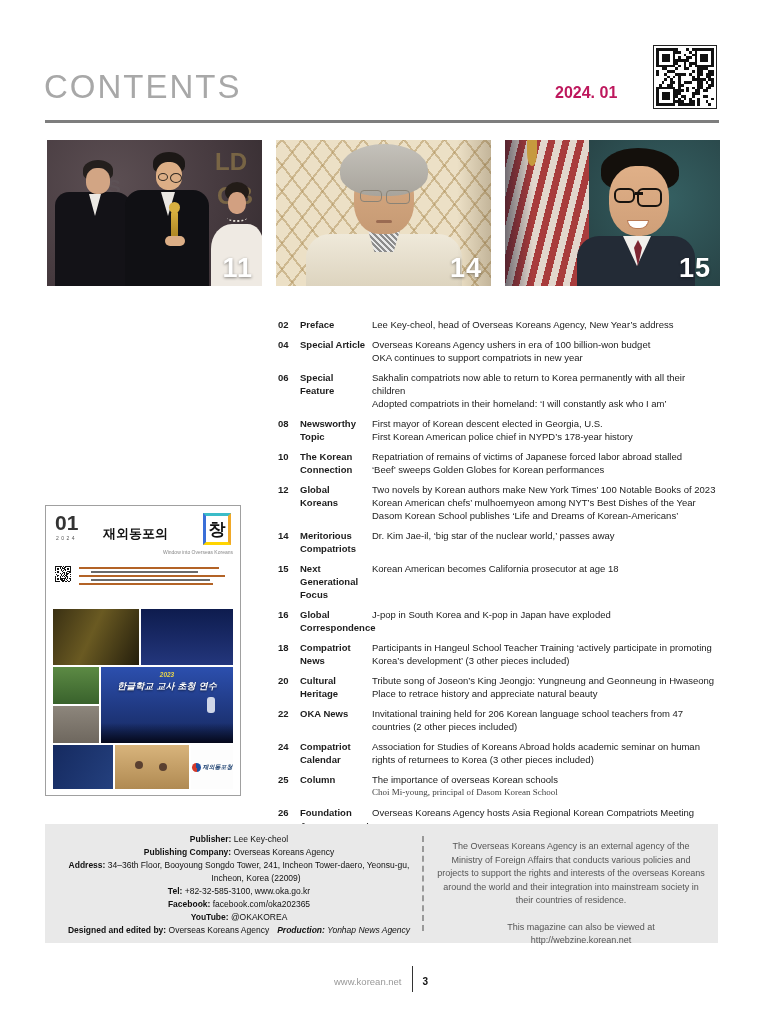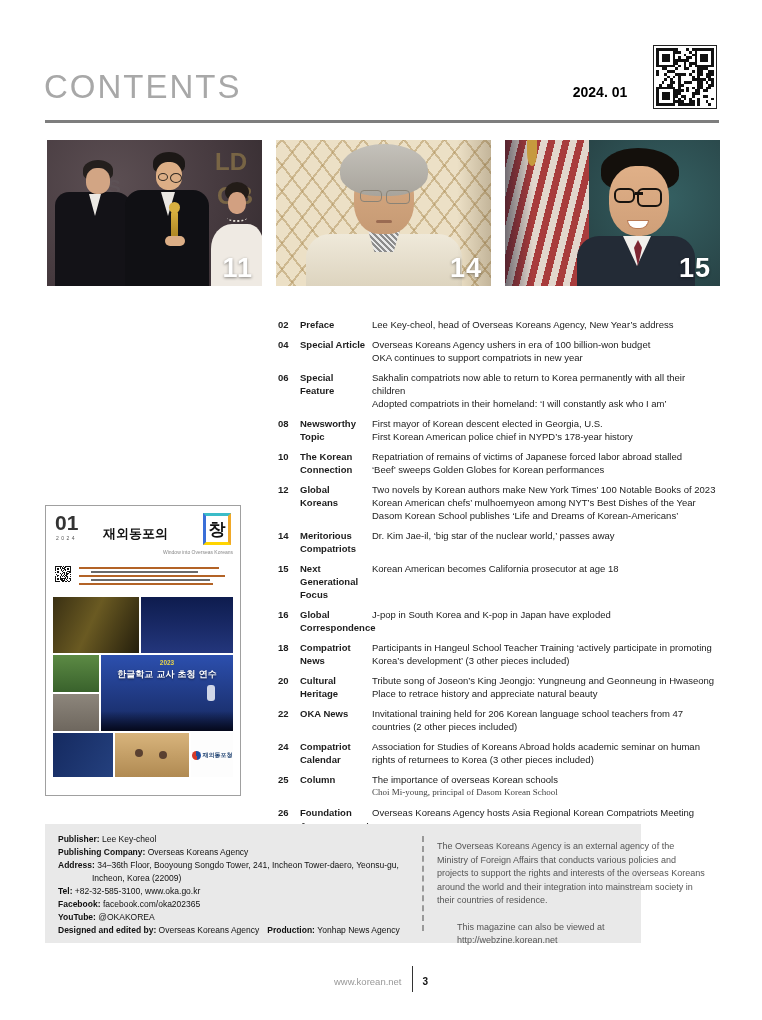--- a/index.html
+++ b/index.html
@@ -2,22 +2,22 @@
 <html><head>
 <meta charset="utf-8">
 <style>
   * { margin:0; padding:0; box-sizing:border-box; }
   body { background:#fff; font-family:"Liberation Sans", sans-serif; }
   .page { position:relative; width:762px; height:1020px; background:#fff; overflow:hidden;border-radius:8px; }
 
   
   .contents-title { position:absolute; left:44px; top:68px; font-size:33px; font-weight:100;
     color:#a8a8a8; letter-spacing:2px; }
-  .issue-date { position:absolute; left:555px; top:84px; width:90px; text-align:center;
-    font-size:14px; font-weight:700; color:#000000; }
+  .issue-date { position:absolute; left:555px; top:84px; width:90px; text-align:left;
+    font-size:16px; font-weight:700; color:#be185d; }
   .header-qr { position:absolute; left:653px; top:45px; width:64px; height:64px;
     border:1px solid #222; background:#fff; padding:2px; }
   .header-qr svg { display:block; width:100%; height:100%; }
   .section-rule { position:absolute; left:45px; top:120px; width:674px; height:3px; background:#7e7e7e; }
 
   
   .photo { position:absolute; top:140px; width:215px; height:146px; overflow:hidden; }
   .photo * { position:absolute; }
   .photo-num { right:9px; bottom:2px; font-size:27px; font-weight:700; color:#fff;
     text-shadow:0 1px 3px rgba(0,0,0,.45); letter-spacing:1px;margin-top:48px; }
@@ -100,21 +100,21 @@
   .cov-micro { position:relative; height:24px; margin-top:2px; }
   .cov-qr { position:absolute; left:2px; top:1px; width:16px; height:16px; }
   .cov-qr svg { display:block; width:100%; height:100%; }
   .cov-lines { position:absolute; left:26px; top:2px; right:2px; }
   .cov-lines i { display:block; height:2px; margin-bottom:2px; }
   .cov-lines i:nth-child(odd){ background:#b36326; }
   .cov-lines i:nth-child(even){ background:#6a6a6a; }
   .cov-lines i:nth-child(1){width:92%;} .cov-lines i:nth-child(2){width:70%;margin-left:8%;}
   .cov-lines i:nth-child(3){width:96%;} .cov-lines i:nth-child(4){width:78%;margin-left:8%;}
   .cov-lines i:nth-child(5){width:88%;}
-  .cov-collage { margin-top:8px; }
+  .cov-collage { margin-top:20px;font-style:italic; }
   .cov-rowA, .cov-rowB, .cov-rowC { display:flex; gap:2px; }
   .cov-rowB, .cov-rowC { margin-top:2px; }
   .cA1 { width:86px; height:56px; background:linear-gradient(115deg,#3a3013,#6a5a22 45%,#241e0c); }
   .cA2 { flex:1; height:56px; background:linear-gradient(#0e1c4e,#23367c); }
   .cov-colB { width:46px; display:flex; flex-direction:column; gap:2px; }
   .cB1 { height:37px; background:linear-gradient(#5c8a44,#39622c); }
   .cB2 { height:37px; background:linear-gradient(#8d867c,#6e675e); }
   .cB3 { flex:1; height:76px; position:relative; overflow:hidden;
     background:linear-gradient(180deg,#2c4fae,#16285e); }
   .cB3::after { content:''; position:absolute; left:0; bottom:0; width:100%; height:20px;
@@ -127,25 +127,25 @@
   .cov-podium { position:absolute; right:18px; top:30px; width:8px; height:16px; background:#cfd6e8; border-radius:3px; }
   .cC1 { width:60px; height:44px; background:linear-gradient(120deg,#152a60,#24407e); }
   .cC2 { width:74px; height:44px; background:linear-gradient(#d8b47c,#b08a52); position:relative; }
   .cC2 b { position:absolute; width:8px; height:8px; border-radius:50%; background:#5a4030; }
   .cC2 b:nth-child(1){left:20px;top:16px;} .cC2 b:nth-child(2){left:44px;top:18px;}
   .cC3 { flex:1; height:44px; background:#fdfdfd; display:flex; align-items:center; justify-content:center; gap:2px; }
   .agency-mark { width:9px; height:9px; border-radius:50%; background:conic-gradient(#1f4fa0 0 50%, #d43a2a 50% 100%); }
   .agency-name { font-size:6px; color:#1a3e6e; font-weight:700; font-family:"DejaVu Sans", sans-serif; }
 
   
-  .imprint { position:absolute; left:45px; top:824px; width:596px; height:119px; background:#e9e9e9; }
+  .imprint { position:absolute; left:45px; top:824px; width:673px; height:119px; background:#e9e9e9;text-align:center; }
   .imp-left { position:absolute; left:13px; top:9px; width:362px; font-size:8.5px; line-height:13px; color:#111; }
   .imp-line.indent { padding-left:34px; }
   .imp-label { font-weight:700; }
-  .imp-seg + .imp-seg { margin-left:8px; }
+  .imp-seg + .imp-seg { margin-left:8px;font-style:italic; }
   .imp-divider { position:absolute; left:377px; top:12px; height:95px; width:0; border-left:2px dashed #999; }
   .imp-right { position:absolute; left:392px; top:16px; width:268px; font-size:9px; line-height:13.5px; color:#555; }
   .imp-right p + p { margin-top:13px;margin-left:20px; }
 
   
   .page-footer { position:absolute; left:0; top:966px; width:100%; display:flex;
     justify-content:center; align-items:center; }
   .footer-url { font-size:9.5px; color:#999; padding-top:4px; }
   .footer-div { width:1px; height:26px; background:#333; margin:0 10px; }
   .footer-page { font-size:10px; font-weight:700; color:#111; padding-top:4px; }

